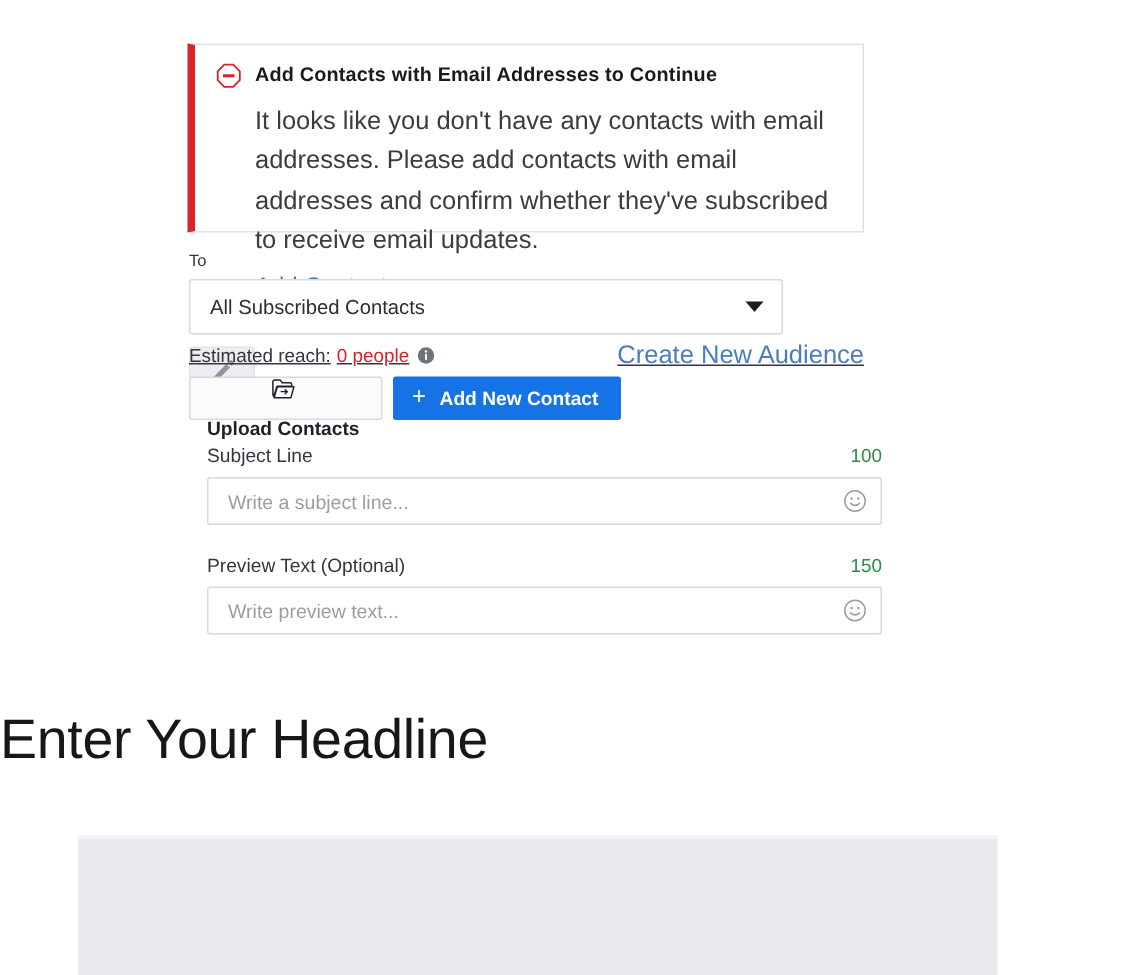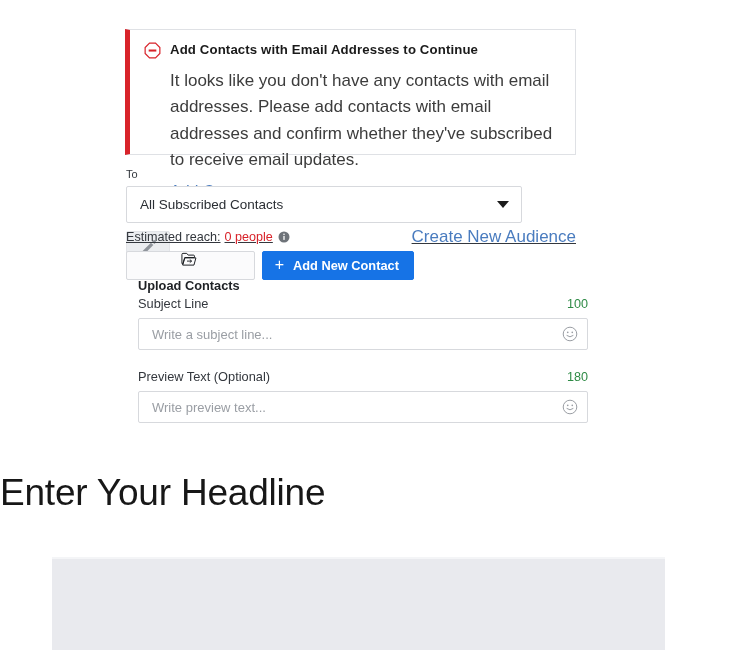--- a/index.html
+++ b/index.html
@@ -338,21 +338,21 @@
         <circle cx="15.4" cy="9.6" r="1.25" fill="#9a9ea4"></circle>
         <path d="M7.4 14.4 Q12 18.4 16.6 14.4" fill="none" stroke="#9a9ea4" stroke-width="1.5" stroke-linecap="round"></path>
       </svg>
     </span>
   </div>
 </div>
 
 <div class="field-group" style="top:369px;">
   <div class="field-head">
     <span class="field-label">Preview Text (Optional)</span>
-    <span class="field-count">180</span>
+    <span class="field-count">150</span>
   </div>
   <div class="field-input">
     <span class="field-placeholder">Write preview text...</span>
     <span class="emoji-btn">
       <svg width="16" height="16" viewBox="0 0 24 24">
         <circle cx="12" cy="12" r="10.2" fill="none" stroke="#9a9ea4" stroke-width="1.5"></circle>
         <circle cx="8.6" cy="9.6" r="1.25" fill="#9a9ea4"></circle>
         <circle cx="15.4" cy="9.6" r="1.25" fill="#9a9ea4"></circle>
         <path d="M7.4 14.4 Q12 18.4 16.6 14.4" fill="none" stroke="#9a9ea4" stroke-width="1.5" stroke-linecap="round"></path>
       </svg>

